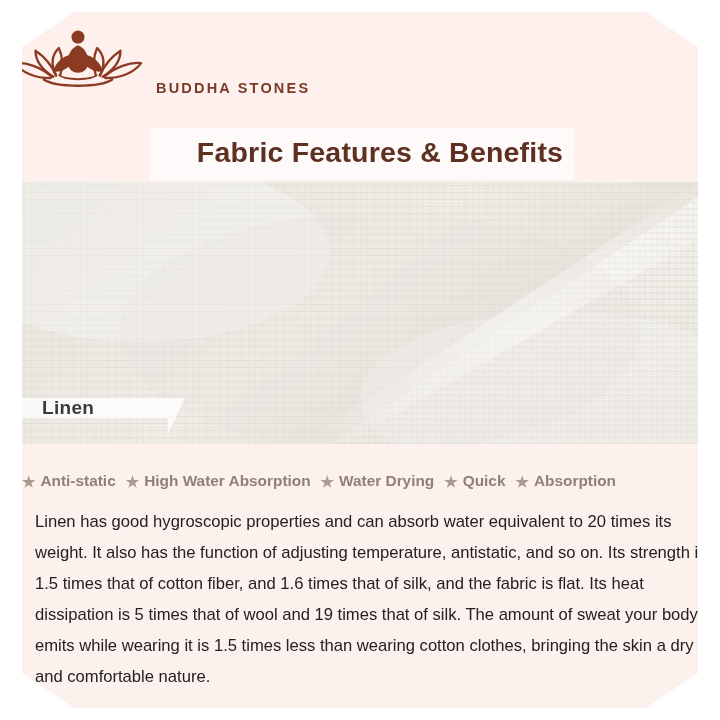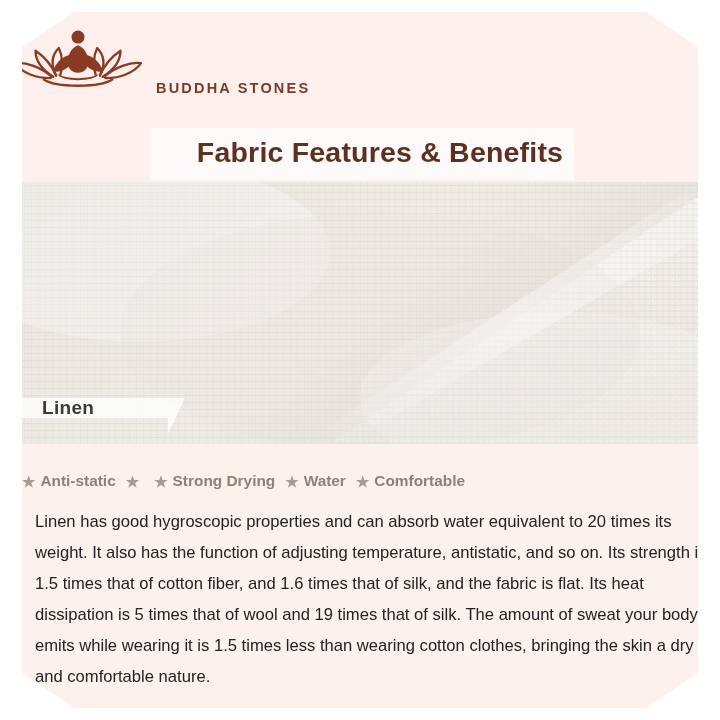--- a/index.html
+++ b/index.html
@@ -318,32 +318,33 @@
 
   <div class="body-section">
 
     <div class="features">
       <span class="feature">
         <span class="star">★</span>
         <span>Anti-static</span>
       </span>
       <span class="feature">
         <span class="star">★</span>
-      </span>
-      <span class="feature">
-        <span class="star">★</span>
-        <span>Strong Drying</span>
-      </span>
-      <span class="feature">
-        <span class="star">★</span>
-        <span>Water</span>
-      </span>
-      <span class="feature">
-        <span class="star">★</span>
-        <span>Comfortable</span>
+        <span>High Water Absorption</span>
+      </span>
+      <span class="feature">
+        <span class="star">★</span>
+        <span>Water Drying</span>
+      </span>
+      <span class="feature">
+        <span class="star">★</span>
+        <span>Quick</span>
+      </span>
+      <span class="feature">
+        <span class="star">★</span>
+        <span>Absorption</span>
       </span>
     </div>
 
     <div class="paragraph">Linen has good hygroscopic properties and can absorb water equivalent to 20 times its weight. It also has the function of adjusting temperature, antistatic, and so on. Its strength is 1.5 times that of cotton fiber, and 1.6 times that of silk, and the fabric is flat. Its heat dissipation is 5 times that of wool and 19 times that of silk. The amount of sweat your body emits while wearing it is 1.5 times less than wearing cotton clothes, bringing the skin a dry and comfortable nature.</div>
   </div>
 
   <div class="frame-left"></div>
   <div class="frame-right"></div>
   <div class="frame-top"></div>
   <div class="frame-bottom"></div>

